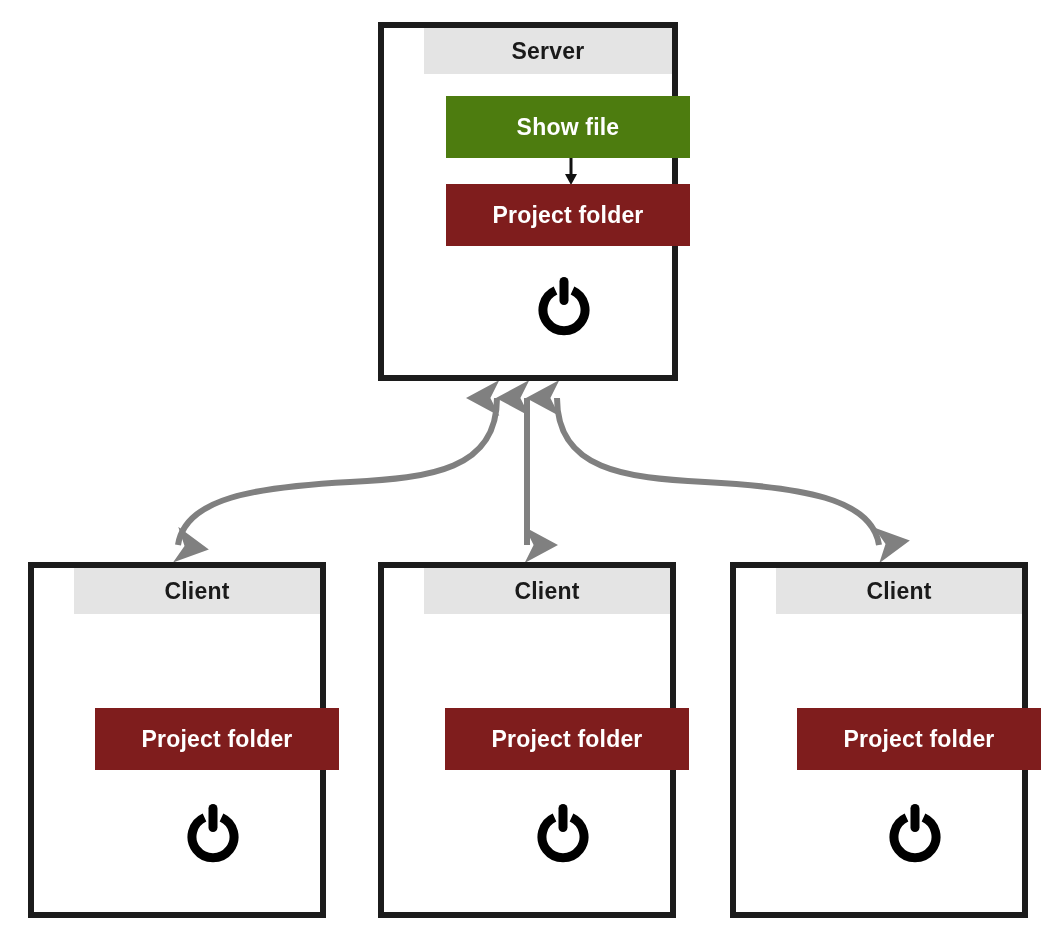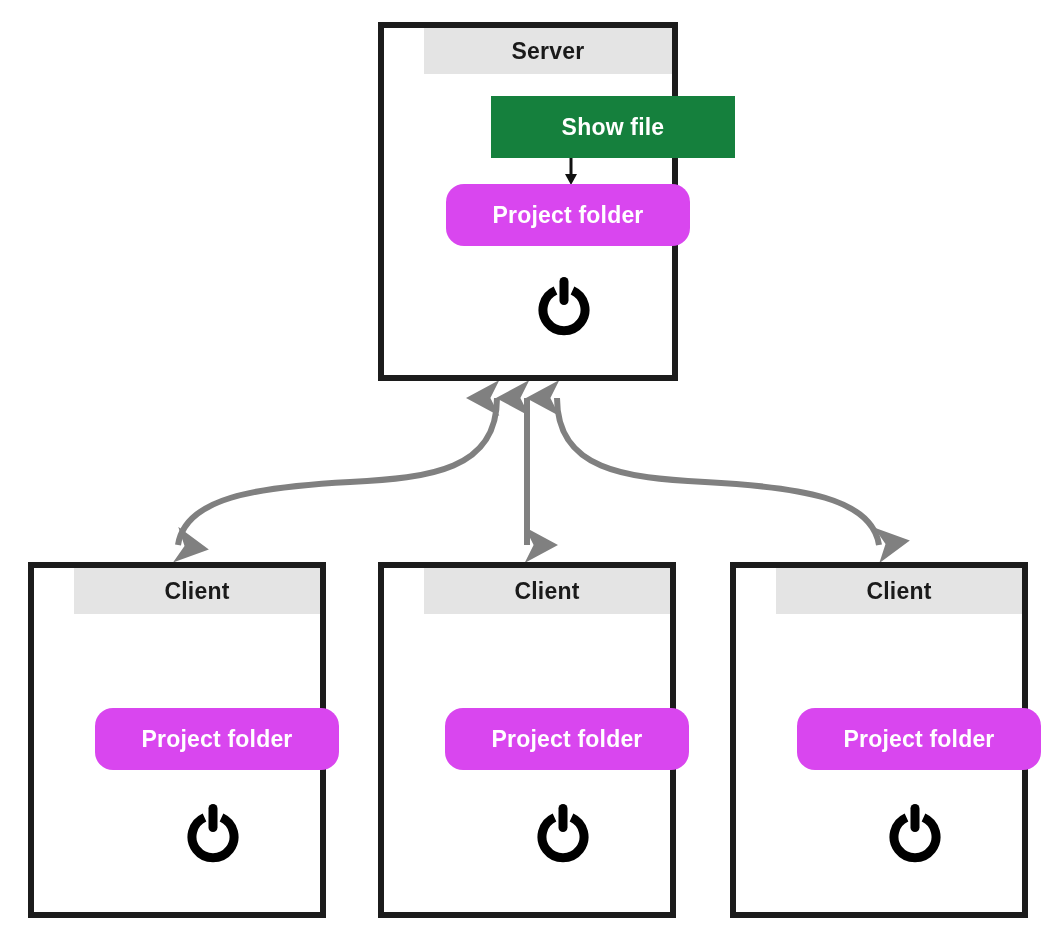--- a/index.html
+++ b/index.html
@@ -49,22 +49,22 @@
     position: absolute;
     box-sizing: border-box;
     display: flex;
     align-items: center;
     justify-content: center;
     color: #ffffff;
     font-weight: bold;
     font-size: 23px;
     letter-spacing: 0.2px;
   }
-  .bar-teal  { background: #15803d; margin-left: 45px; }
-  .bar-amber { background: #d946ef; border-radius: 18px; }
+  .bar-teal  { background: #4d7c0f; }
+  .bar-amber { background: #7f1d1d; }
 
   
   .inner-arrow {
     position: absolute;
     width: 18px;
     height: 28px;
   }
 
   
   .power-icon {

